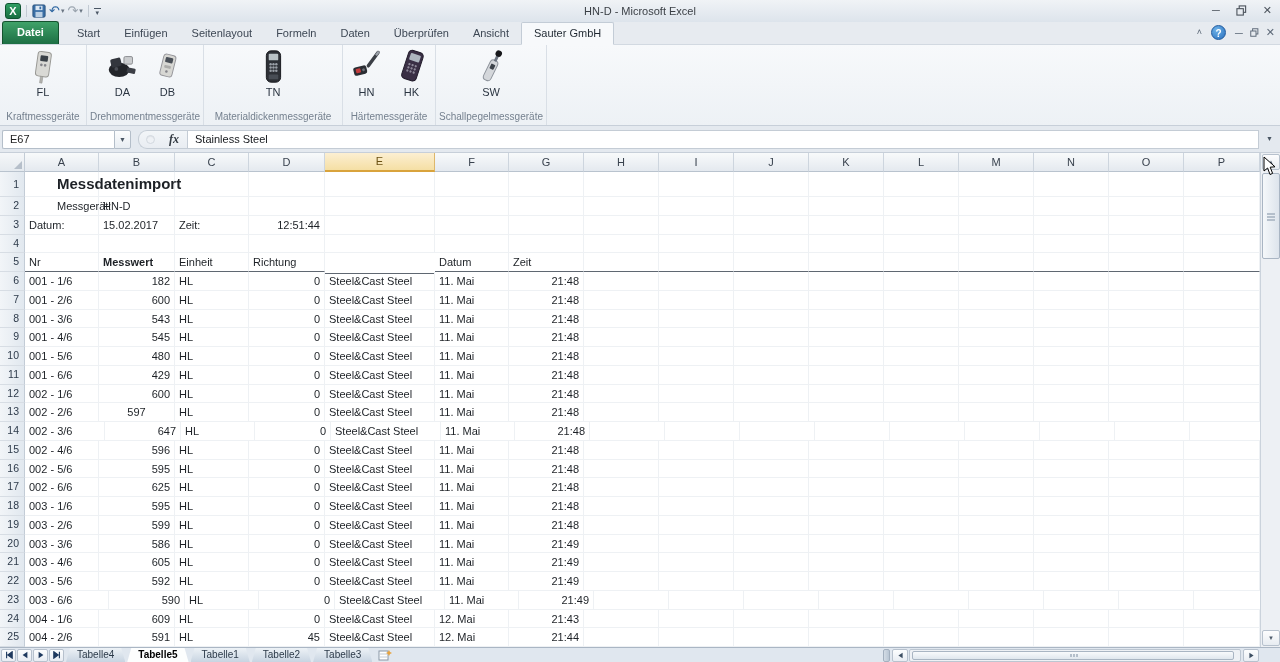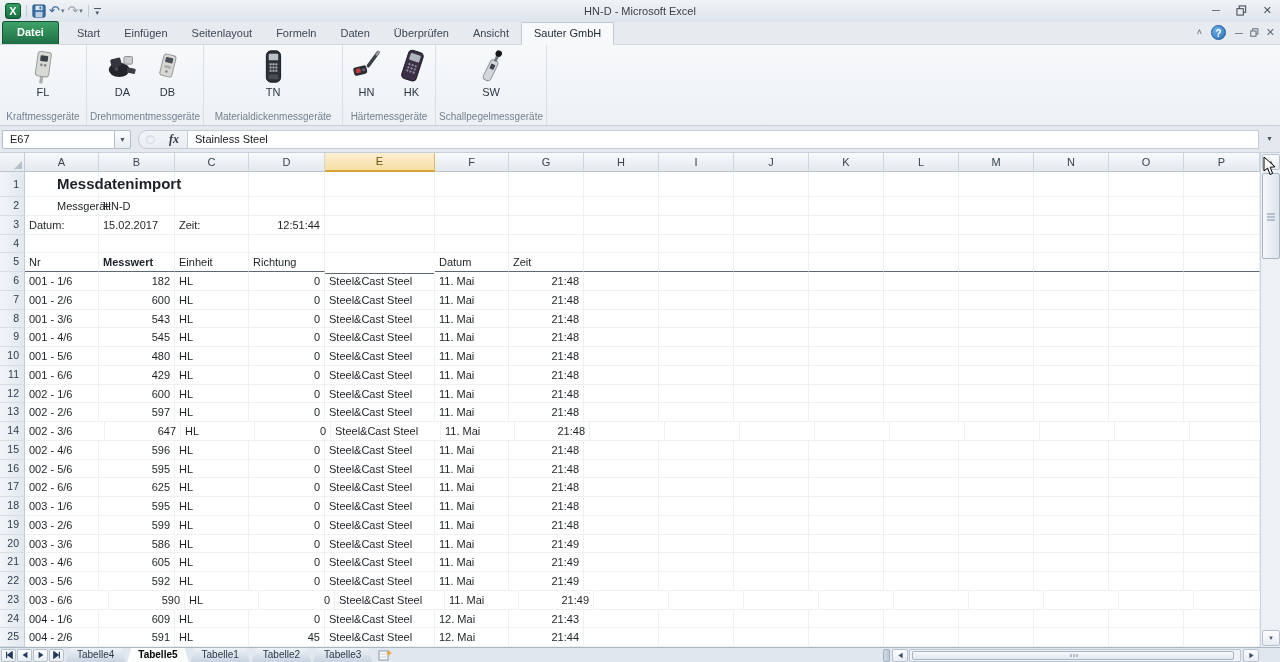--- a/index.html
+++ b/index.html
@@ -544,21 +544,21 @@
       <div class="cell" style="width: 75px;"></div>
       <div class="cell" style="width: 75px;"></div>
       <div class="cell" style="width: 75px;"></div>
       <div class="cell" style="width: 75px;"></div>
       <div class="cell" style="width: 75px;"></div>
       <div class="cell" style="width: 76px;"></div>
     </div>
     <div class="row">
       <div class="rh">13</div>
       <div class="cell" style="width: 74px;">002 - 2/6</div>
-      <div class="cell ar" style="width: 76px;">597</div>
+      <div class="cell ar" style="width: 76px; text-align: center;">597</div>
       <div class="cell" style="width: 74px;">HL</div>
       <div class="cell ar" style="width: 76px;">0</div>
       <div class="cell" style="width: 110px;">Steel&amp;Cast Steel</div>
       <div class="cell" style="width: 74px;">11. Mai</div>
       <div class="cell ar" style="width: 75px;">21:48</div>
       <div class="cell" style="width: 75px;"></div>
       <div class="cell" style="width: 75px;"></div>
       <div class="cell" style="width: 75px;"></div>
       <div class="cell" style="width: 75px;"></div>
       <div class="cell" style="width: 75px;"></div>

